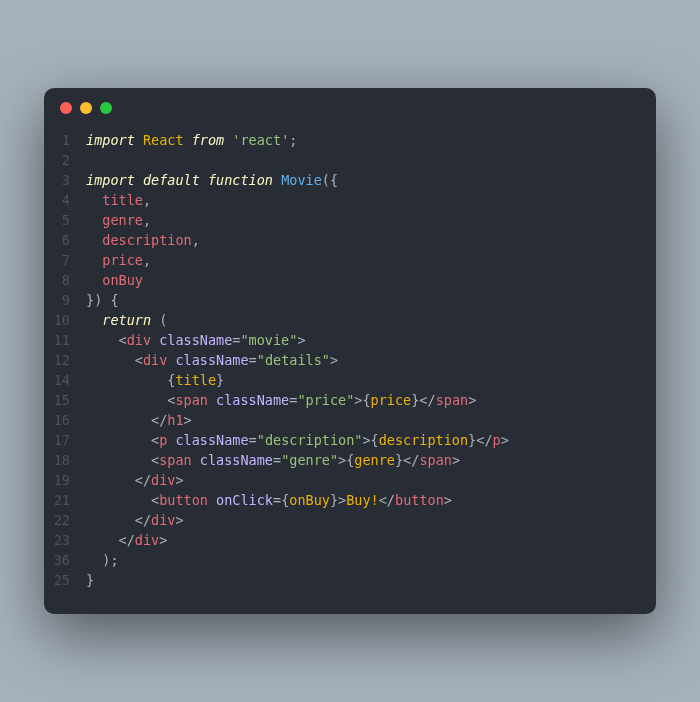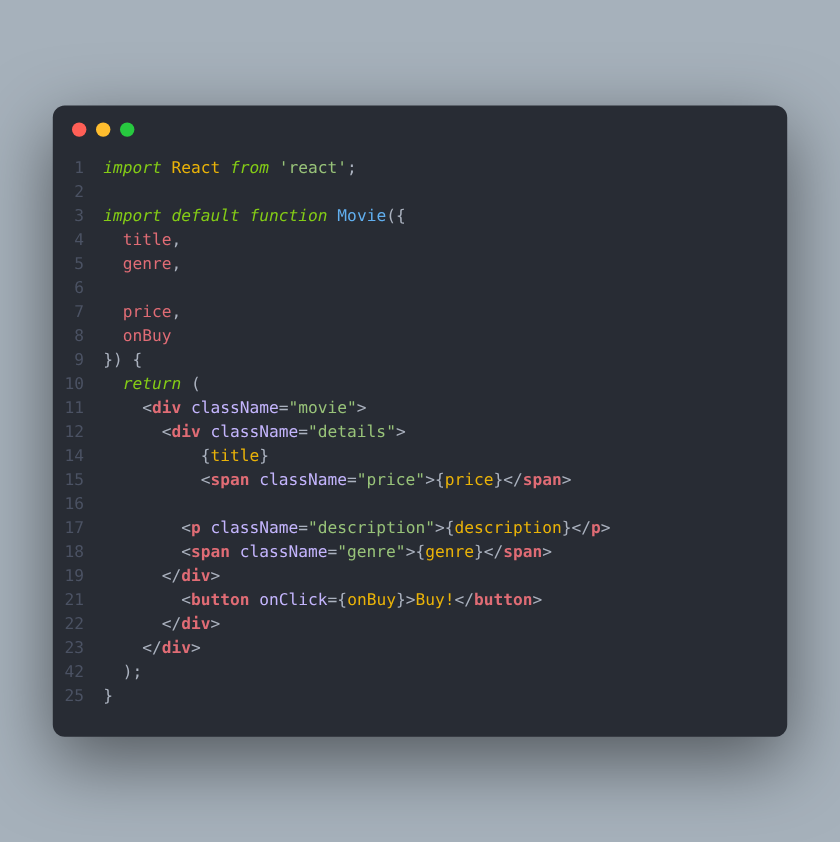--- a/index.html
+++ b/index.html
@@ -46,25 +46,25 @@
   width: 42px;
   text-align: right;
   padding-right: 16px;
   color: #4b5263;
   user-select: none;
   flex-shrink: 0;
 }
 .code {
   color: #abb2bf;
 }
-.kw { color: #84cc16; font-style: italic; }
+.kw { color: #fef9c3; font-style: italic; }
 .fn { color: #61afef; }
 .str { color: #98c379; }
 .attr { color: #c4b5fd; }
-.tag { color: #e06c75; font-weight: bold; }
+.tag { color: #e06c75; }
 .punct { color: #abb2bf; }
 .param { color: #e06c75; }
 .white { color: #eab308; font-weight: 500; }
 .brace { color: #abb2bf; }
 .angle { color: #abb2bf; }
 </style>
 </head>
 <body>
 
 <div class="window">
@@ -78,53 +78,53 @@
     <div class="line"><span class="gutter">1</span><span class="code"><span class="kw">import</span> <span class="white">React</span> <span class="kw">from</span> <span class="str">'react'</span><span class="punct">;</span></span></div>
 
     <div class="line"><span class="gutter">2</span><span class="code"></span></div>
 
     <div class="line"><span class="gutter">3</span><span class="code"><span class="kw">import</span> <span class="kw">default</span> <span class="kw">function</span> <span class="fn">Movie</span><span class="punct">(</span><span class="brace">{</span></span></div>
 
     <div class="line"><span class="gutter">4</span><span class="code">  <span class="param">title</span><span class="punct">,</span></span></div>
 
     <div class="line"><span class="gutter">5</span><span class="code">  <span class="param">genre</span><span class="punct">,</span></span></div>
 
-    <div class="line"><span class="gutter">6</span></div>
+    <div class="line"><span class="gutter">6</span><span class="code">  <span class="param">description</span><span class="punct">,</span></span></div>
 
     <div class="line"><span class="gutter">7</span><span class="code">  <span class="param">price</span><span class="punct">,</span></span></div>
 
     <div class="line"><span class="gutter">8</span><span class="code">  <span class="param">onBuy</span></span></div>
 
     <div class="line"><span class="gutter">9</span><span class="code"><span class="brace">}</span><span class="punct">)</span> <span class="brace">{</span></span></div>
 
     <div class="line"><span class="gutter">10</span><span class="code">  <span class="kw">return</span> <span class="punct">(</span></span></div>
 
     <div class="line"><span class="gutter">11</span><span class="code">    <span class="angle">&lt;</span><span class="tag">div</span> <span class="attr">className</span><span class="punct">=</span><span class="str">"movie"</span><span class="angle">&gt;</span></span></div>
 
     <div class="line"><span class="gutter">12</span><span class="code">      <span class="angle">&lt;</span><span class="tag">div</span> <span class="attr">className</span><span class="punct">=</span><span class="str">"details"</span><span class="angle">&gt;</span></span></div>
 
 
     <div class="line"><span class="gutter">14</span><span class="code">          <span class="brace">{</span><span class="white">title</span><span class="brace">}</span></span></div>
 
     <div class="line"><span class="gutter">15</span><span class="code">          <span class="angle">&lt;</span><span class="tag">span</span> <span class="attr">className</span><span class="punct">=</span><span class="str">"price"</span><span class="angle">&gt;</span><span class="brace">{</span><span class="white">price</span><span class="brace">}</span><span class="angle">&lt;</span><span class="angle">/</span><span class="tag">span</span><span class="angle">&gt;</span></span></div>
 
-    <div class="line"><span class="gutter">16</span></div>
+    <div class="line"><span class="gutter">16</span><span class="code">        <span class="angle">&lt;</span><span class="angle">/</span><span class="tag">h1</span><span class="angle">&gt;</span></span></div>
 
     <div class="line"><span class="gutter">17</span><span class="code">        <span class="angle">&lt;</span><span class="tag">p</span> <span class="attr">className</span><span class="punct">=</span><span class="str">"description"</span><span class="angle">&gt;</span><span class="brace">{</span><span class="white">description</span><span class="brace">}</span><span class="angle">&lt;</span><span class="angle">/</span><span class="tag">p</span><span class="angle">&gt;</span></span></div>
 
     <div class="line"><span class="gutter">18</span><span class="code">        <span class="angle">&lt;</span><span class="tag">span</span> <span class="attr">className</span><span class="punct">=</span><span class="str">"genre"</span><span class="angle">&gt;</span><span class="brace">{</span><span class="white">genre</span><span class="brace">}</span><span class="angle">&lt;</span><span class="angle">/</span><span class="tag">span</span><span class="angle">&gt;</span></span></div>
 
     <div class="line"><span class="gutter">19</span><span class="code">      <span class="angle">&lt;</span><span class="angle">/</span><span class="tag">div</span><span class="angle">&gt;</span></span></div>
 
 
     <div class="line"><span class="gutter">21</span><span class="code">        <span class="angle">&lt;</span><span class="tag">button</span> <span class="attr">onClick</span><span class="punct">=</span><span class="brace">{</span><span class="white">onBuy</span><span class="brace">}</span><span class="angle">&gt;</span><span class="white">Buy!</span><span class="angle">&lt;</span><span class="angle">/</span><span class="tag">button</span><span class="angle">&gt;</span></span></div>
 
     <div class="line"><span class="gutter">22</span><span class="code">      <span class="angle">&lt;</span><span class="angle">/</span><span class="tag">div</span><span class="angle">&gt;</span></span></div>
 
     <div class="line"><span class="gutter">23</span><span class="code">    <span class="angle">&lt;</span><span class="angle">/</span><span class="tag">div</span><span class="angle">&gt;</span></span></div>
 
-    <div class="line"><span class="gutter">42</span><span class="code">  <span class="punct">)</span><span class="punct">;</span></span></div>
+    <div class="line"><span class="gutter">36</span><span class="code">  <span class="punct">)</span><span class="punct">;</span></span></div>
 
     <div class="line"><span class="gutter">25</span><span class="code"><span class="brace">}</span></span></div>
 
 
   </div>
 </div>
 
 </body></html>

